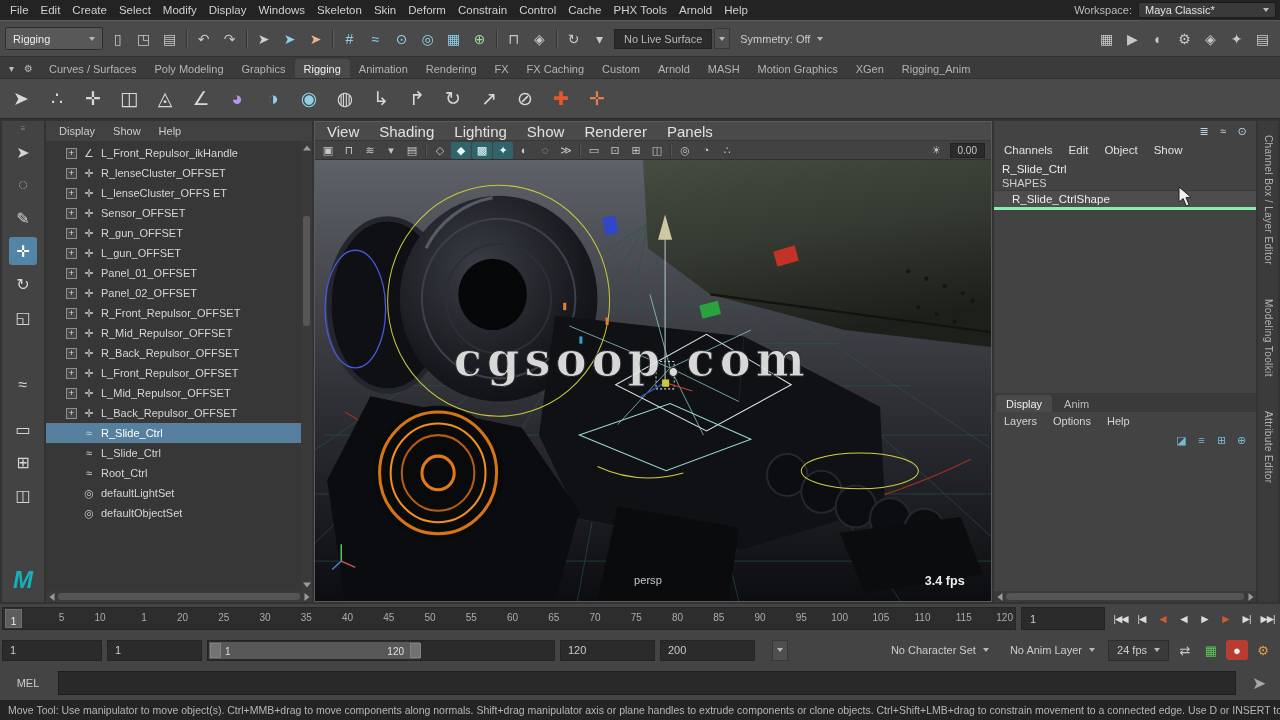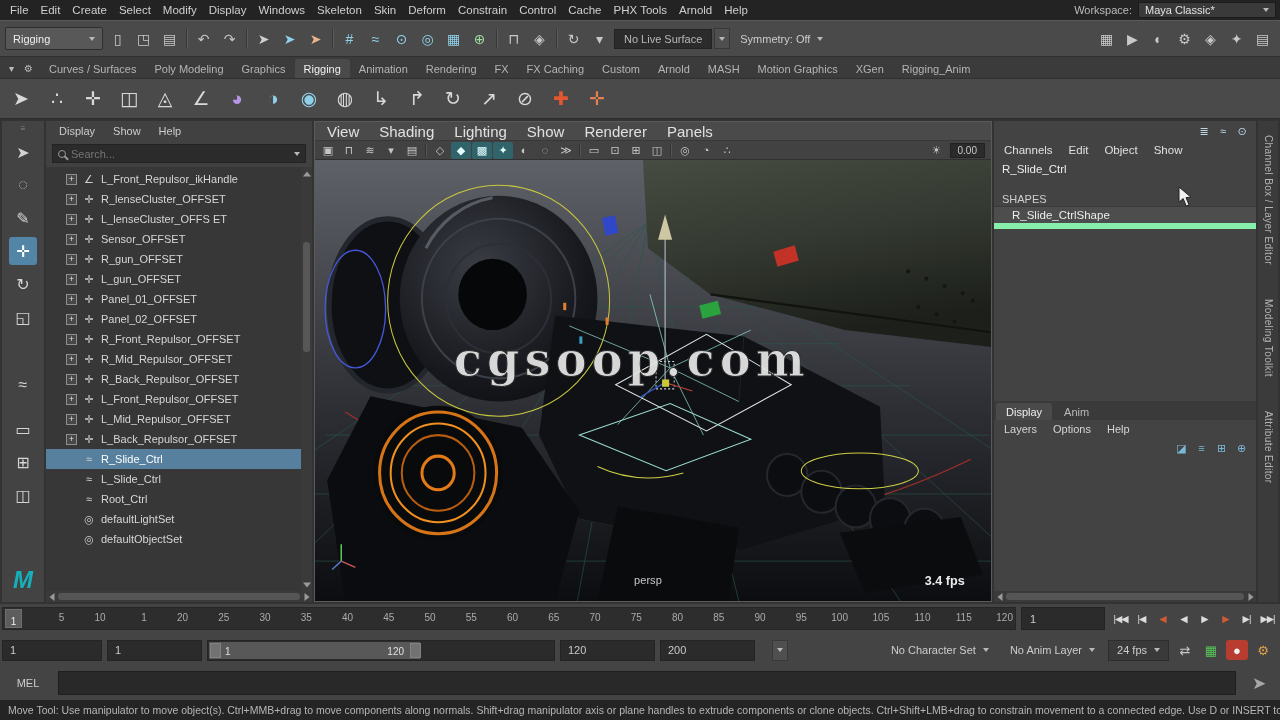--- a/index.html
+++ b/index.html
@@ -90,22 +90,22 @@
   .vp-canvas { flex:1; min-height:0; position:relative; background:#16161a; }
   .vp-canvas svg { position:absolute; inset:0; width:100%; height:100%; overflow:hidden; }
 
   
   .chbox { width:262px; background:#434343; display:flex; flex-direction:column; min-height:0; flex:none; }
   .cb-toprow { height:18px; display:flex; justify-content:flex-end; align-items:center; gap:3px; padding:2px 6px 0; }
   .cb-hicon { width:16px; height:15px; display:flex; align-items:center; justify-content:center; font-size:11px; color:#bcd6e4; }
   .cb-menus { height:21px; display:flex; align-items:center; padding:0 2px; }
   .cb-menu { font-size:11.5px; color:#e0e0e0; padding:3px 8px; }
   .cb-obj { font-size:11.5px; color:#ececec; padding:3px 8px 1px; }
-  .cb-shapes { font-size:11px; color:#cfcfcf; padding:1px 8px;margin-top:16px; }
-  .cb-shape { font-size:11.5px; color:#ececec; padding:2px 8px 2px 18px; background:#4d4d4d; border-top:1px solid #3a3a3a; border-bottom:6px solid #86efac; }
+  .cb-shapes { font-size:11px; color:#cfcfcf; padding:1px 8px; }
+  .cb-shape { font-size:11.5px; color:#ececec; padding:2px 8px 2px 18px; background:#4d4d4d; border-top:1px solid #3a3a3a; border-bottom:3px solid #86efac; }
   .cb-fill1 { flex:1.3; }
   .le-tabs { height:19px; display:flex; align-items:flex-end; background:#3a3a3a; padding:0 2px; gap:2px; }
   .le-tab { padding:3px 10px 2px; font-size:11px; color:#bbb; border-radius:3px 3px 0 0; }
   .le-tab.active { background:#4a4a4a; color:#eee; }
   .le-menus { height:18px; display:flex; align-items:center; padding:0 2px; }
   .le-menu { font-size:11px; color:#d4d4d4; padding:2px 8px; }
   .le-icons { height:20px; display:flex; justify-content:flex-end; align-items:center; gap:3px; padding:0 6px; }
   .le-icon { width:17px; height:16px; display:flex; align-items:center; justify-content:center; font-size:11px; }
   .cb-fill2 { flex:1; }
   .cb-hscroll { height:11px; background:#3a3a3a; display:flex; align-items:center; justify-content:space-between; padding:0 1px; }
@@ -306,25 +306,20 @@
       <div class="maya-logo">M</div>
     </div>
 
     <div class="outliner">
       <div class="ol-menus">
 
       <span class="ol-menu">Display</span>
           <span class="ol-menu">Show</span>
           <span class="ol-menu">Help</span>
         </div>
-      <div class="ol-search">
-        <span class="mag"></span>
-        <input placeholder="Search..." style="">
-        <span class="caret"></span>
-      </div>
       <div class="ol-body">
         <div class="olist">
 
             <div class="orow">
               <span class="expander">+</span>
               <span class="oicon">∠</span>
               <span>L_Front_Repulsor_ikHandle</span>
             </div>
 
             <div class="orow">

